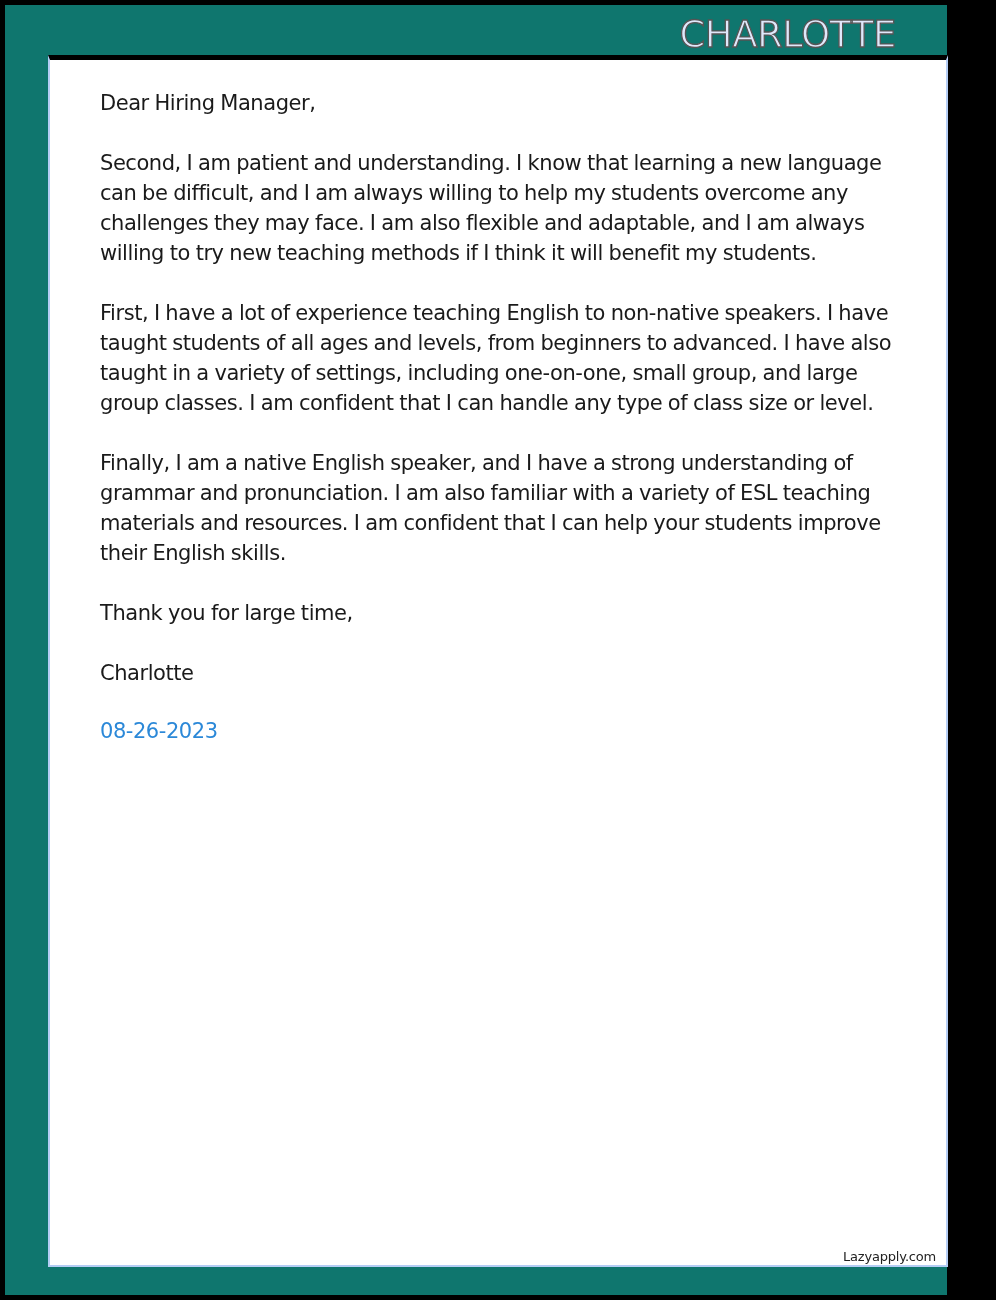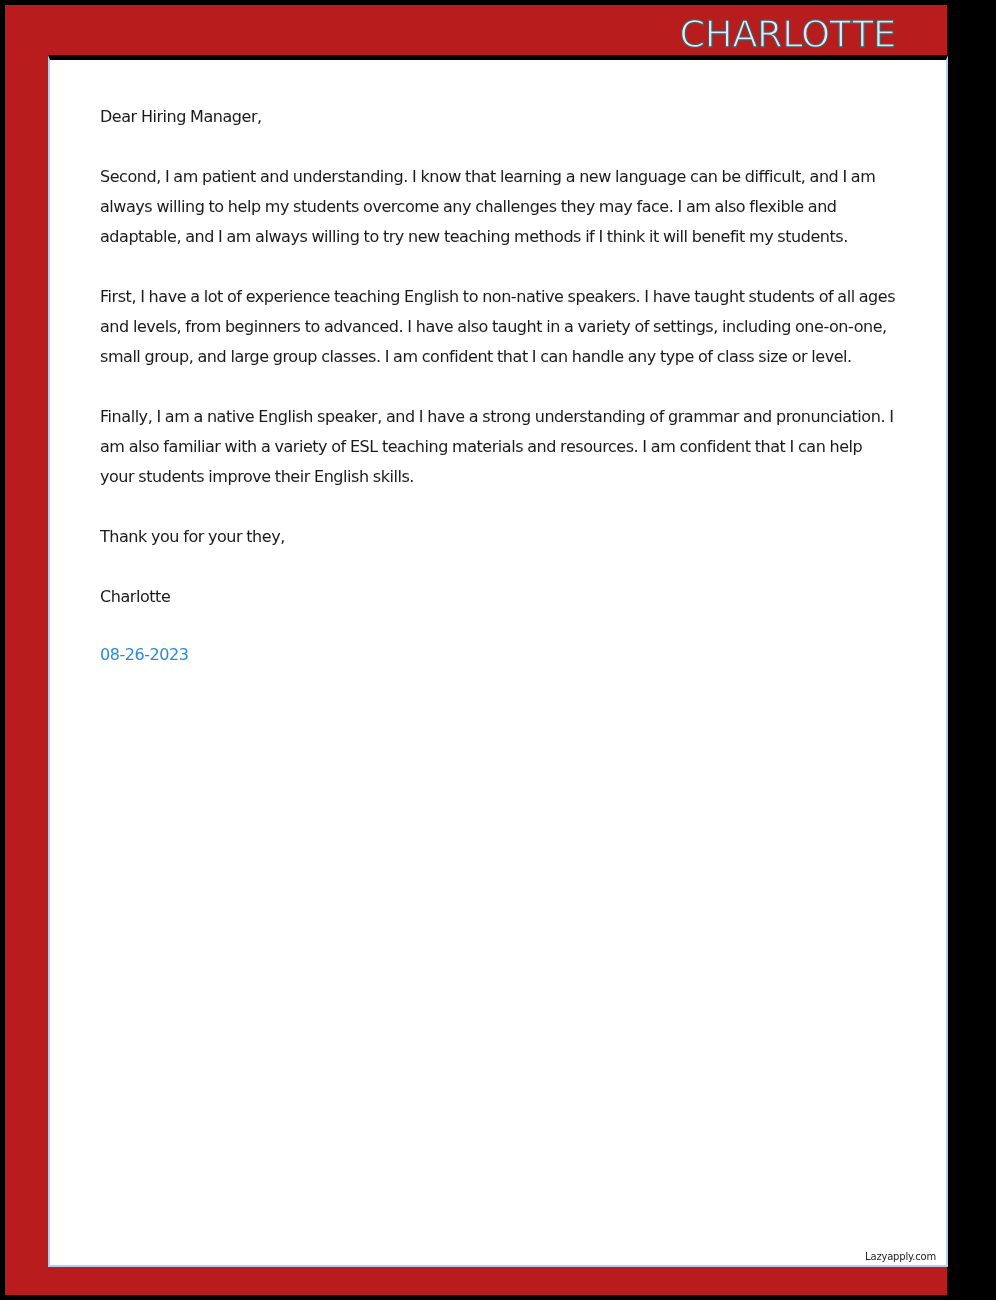--- a/index.html
+++ b/index.html
@@ -13,21 +13,21 @@
       position: relative;
       overflow: hidden;
       font-family: "DejaVu Sans", sans-serif;
     }
     .frame {
       position: absolute;
       left: 5px;
       top: 5px;
       width: 942px;
       height: 1290px;
-      background: #b91c1c;
+      background: #0f766e;
     }
     .header-name {
       position: absolute;
       right: 51px;
       top: 11px;
       font-family: "DejaVu Sans", sans-serif;
       font-size: 37px;
       letter-spacing: -0.5px;
       color: #e0e8fb;
       -webkit-text-stroke: 1.3px #555555;
@@ -42,60 +42,60 @@
       background: #ffffff;
       border-left: 2px solid #b4cdf5;
       border-right: 2px solid #b4cdf5;
       border-bottom: 2px solid #b4cdf5;
       border-top: 5px solid #000000;
       box-sizing: content-box;
     }
     .letter {
       position: absolute;
       left: 50px;
-      top: 42px;
+      top: 28px;
       width: 800px;
       color: #1a1a1a;
-      font-size: 16px;
+      font-size: 21px;
       line-height: 30px;
       letter-spacing: -0.45px;
       word-spacing: -0.5px;
     }
     .letter p {
       margin: 0 0 30px 0;
     }
     .letter p.signature {
       margin-bottom: 10px;
     }
     .date {
       color: #2b88d8;
       margin-top: 28px;
     }
     .footer-brand {
       position: absolute;
       right: 10px;
       bottom: 0px;
-      font-size: 10px;
+      font-size: 13px;
       color: #222222;
       line-height: 16px;
       letter-spacing: -0.2px;
     }
   </style>
 </head>
 <body>
 
 <div class="frame">
   <div class="header-name">CHARLOTTE</div>
 
   <div class="page">
     <div class="letter">
       <p>Dear Hiring Manager,</p>
       <p>Second, I am patient and understanding. I know that learning a new language can be difficult, and I am always willing to help my students overcome any challenges they may face. I am also flexible and adaptable, and I am always willing to try new teaching methods if I think it will benefit my students.</p>
       <p>First, I have a lot of experience teaching English to non-native speakers. I have taught students of all ages and levels, from beginners to advanced. I have also taught in a variety of settings, including one-on-one, small group, and large group classes. I am confident that I can handle any type of class size or level.</p>
       <p>Finally, I am a native English speaker, and I have a strong understanding of grammar and pronunciation. I am also familiar with a variety of ESL teaching materials and resources. I am confident that I can help your students improve their English skills.</p>
-      <p>Thank you for your they,</p>
+      <p>Thank you for large time,</p>
       <p class="signature">Charlotte</p>
       <div class="date">08-26-2023</div>
     </div>
 
     <div class="footer-brand">Lazyapply.com</div>
   </div>
 </div>
 
 </body></html>

